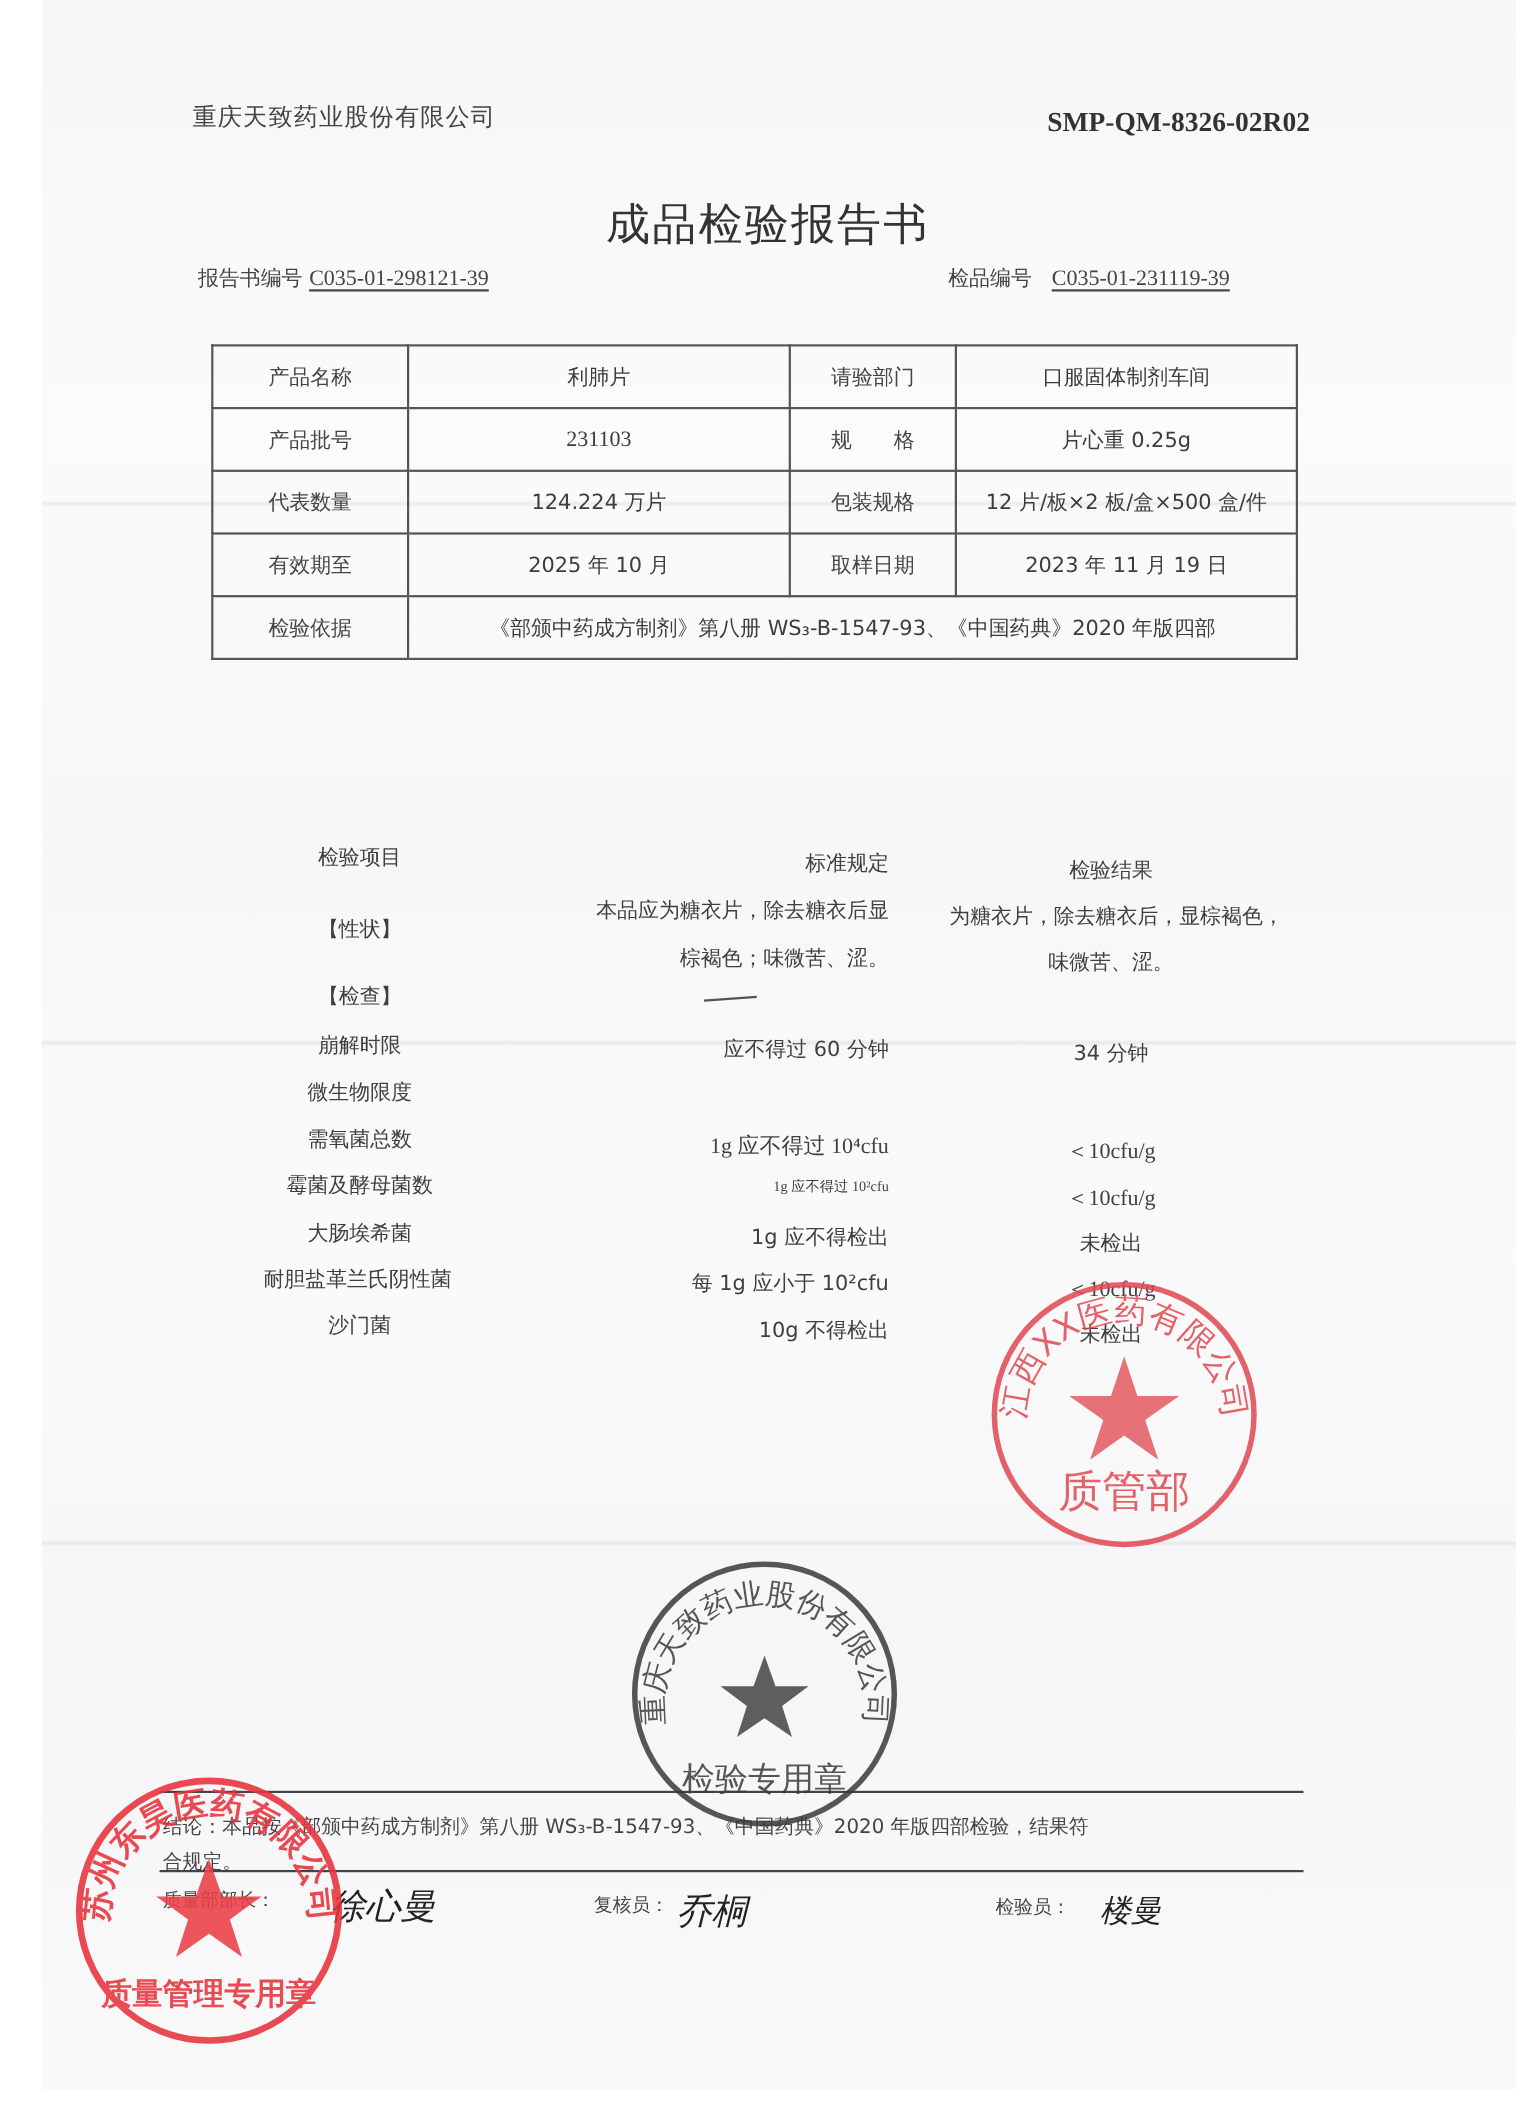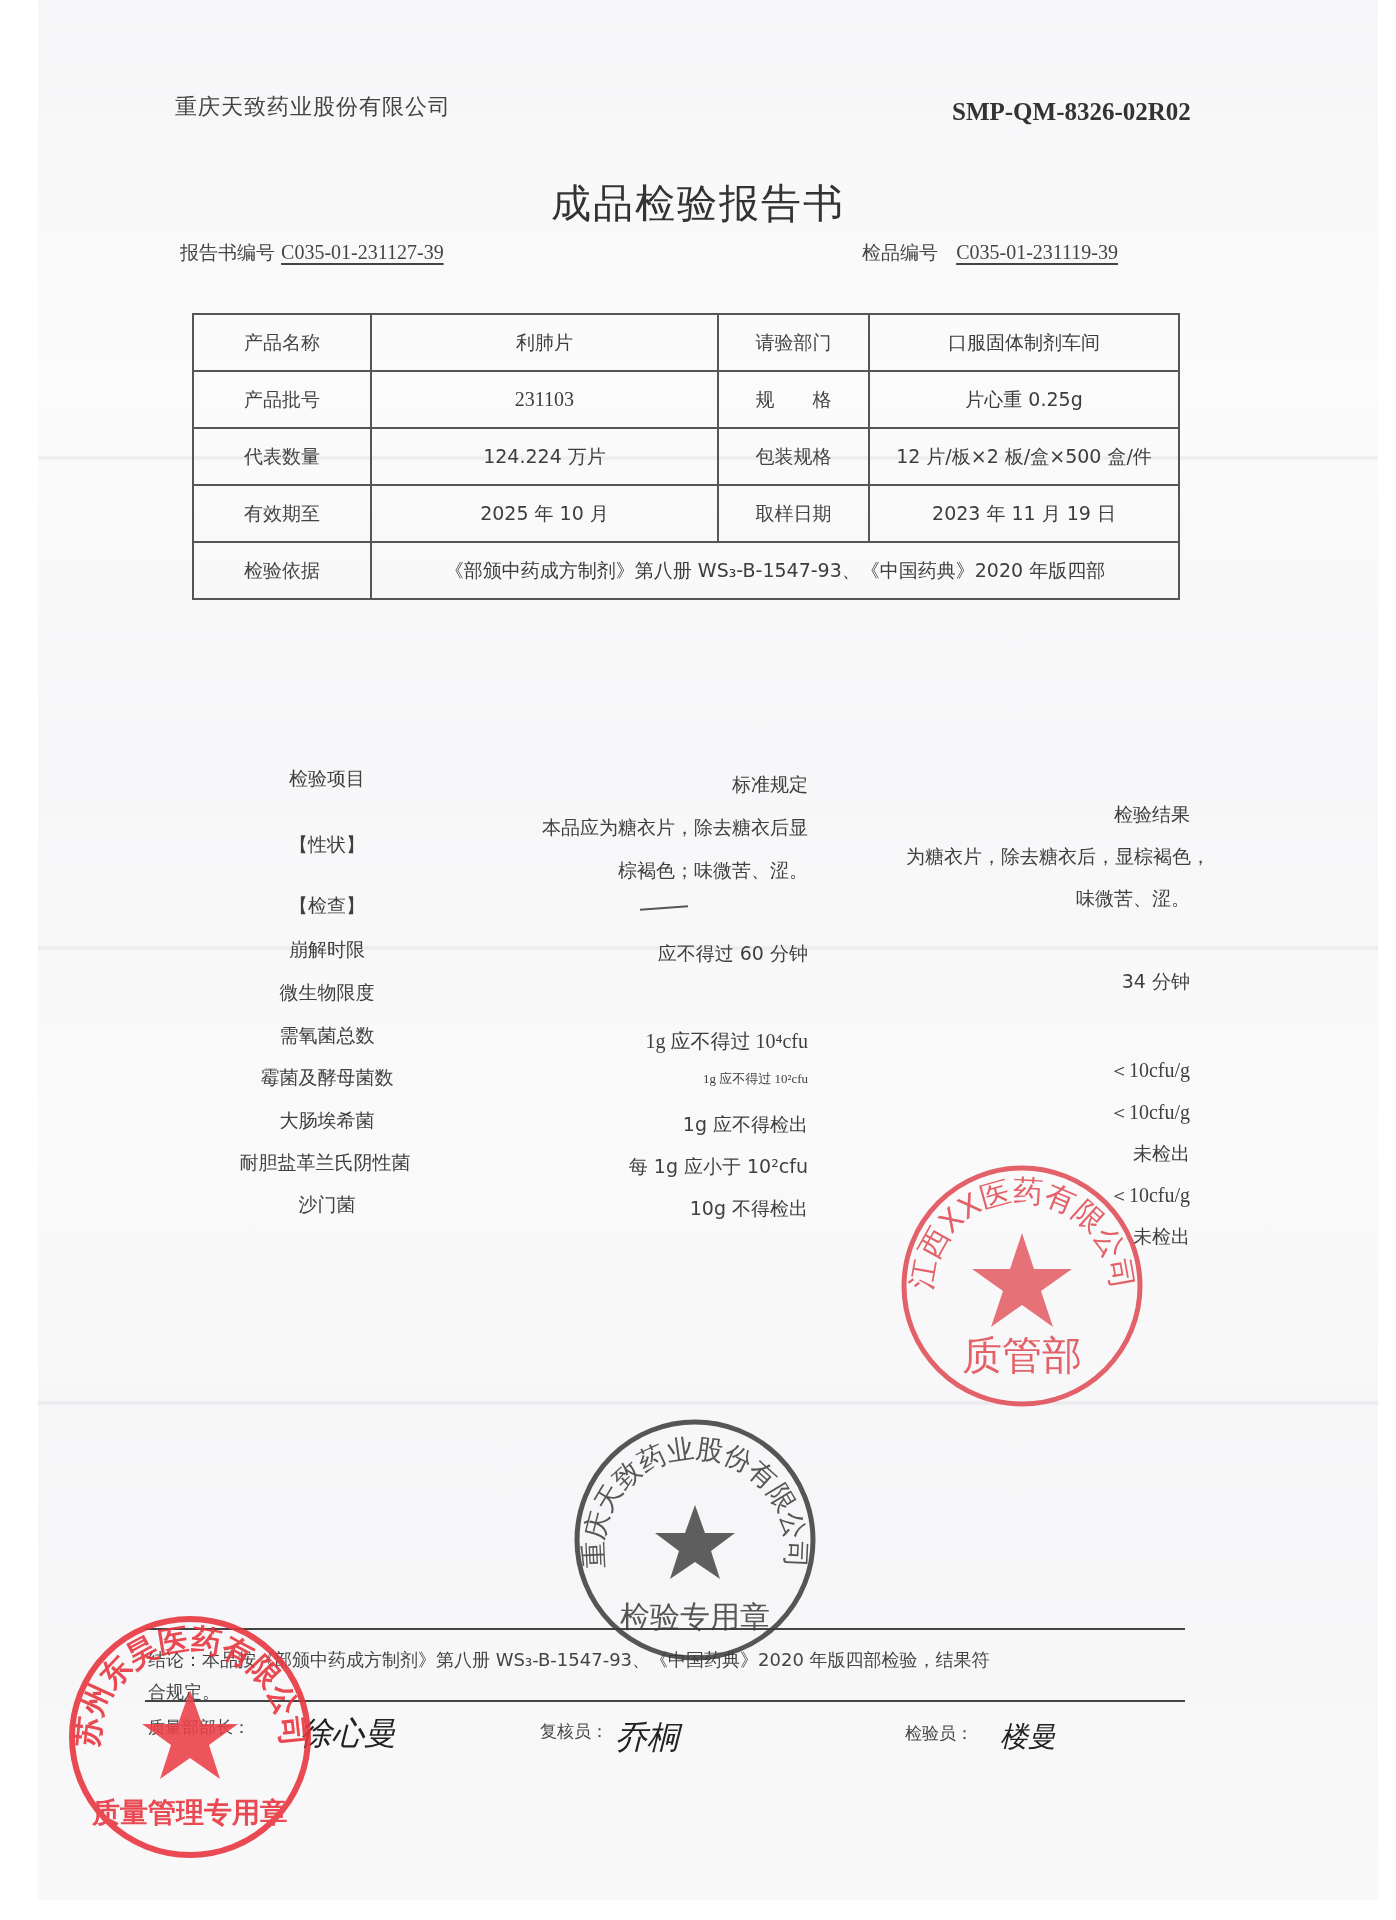--- a/index.html
+++ b/index.html
@@ -29,21 +29,21 @@
   }
   table.info td { border: 2px solid #555; height: 55px; text-align: center; padding: 0 6px; }
   table.info td.lbl { color: #444; }
   table.info .c1 { width: 164px; }
   table.info .c2 { width: 333px; margin-top: 44px; }
   table.info .c3 { width: 137px; }
   table.info .serif { font-family: "Liberation Serif", serif; font-size: 20px; }
   .items { position: absolute; left: 0; top: 0; width: 1396px; font-size: 19px; color: #3f3f3f; }
   .col-item { position: absolute; text-align: center; width: 230px; left: 212px; }
   .col-std { position: absolute; text-align: right; width: 360px; left: 448px; }
-  .col-res { position: absolute; text-align: right; width: 360px; left: 830px; margin-top: 24px; }
+  .col-res { position: absolute; text-align: center; width: 360px; left: 830px; }
   .serif { font-family: "Liberation Serif", serif; }
   .dash { position: absolute; left: 640px; top: 907px; width: 48px; height: 2px; background: #555; transform: rotate(-4deg); }
   .hline { position: absolute; height: 2px; background: #444; }
   .conclusion { font-size: 18px; color: #444; }
   .sig-label { font-size: 17px; color: #444; }
   .signature { font-family: "DejaVu Serif", serif; font-style: italic; font-size: 32px; color: #222; }
   .stamp { position: absolute; border-radius: 50%; }
   .stamp svg { position: absolute; left: 0; top: 0; }
 </style>
 </head>
@@ -53,21 +53,21 @@
 <div class="crease" style="top:455px"></div>
 <div class="crease" style="top:945px"></div>
 <div class="crease" style="top:1400px"></div>
 
 <div class="abs company">重庆天致药业股份有限公司</div>
 <div class="abs docno">SMP-QM-8326-02R02</div>
 <div class="abs title">成品检验报告书</div>
 
 <div class="abs refline report-no">
   <span>报告书编号</span>
-  <span class="val">C035-01-231127-39</span>
+  <span class="val">C035-01-298121-39</span>
 </div>
 <div class="abs refline sample-no">
   <span>检品编号</span>&nbsp;&nbsp;
   <span class="val">C035-01-231119-39</span>
 </div>
 
 <table class="info">
   <tbody>
       <tr>
     <td class="c1 lbl">产品名称</td>

